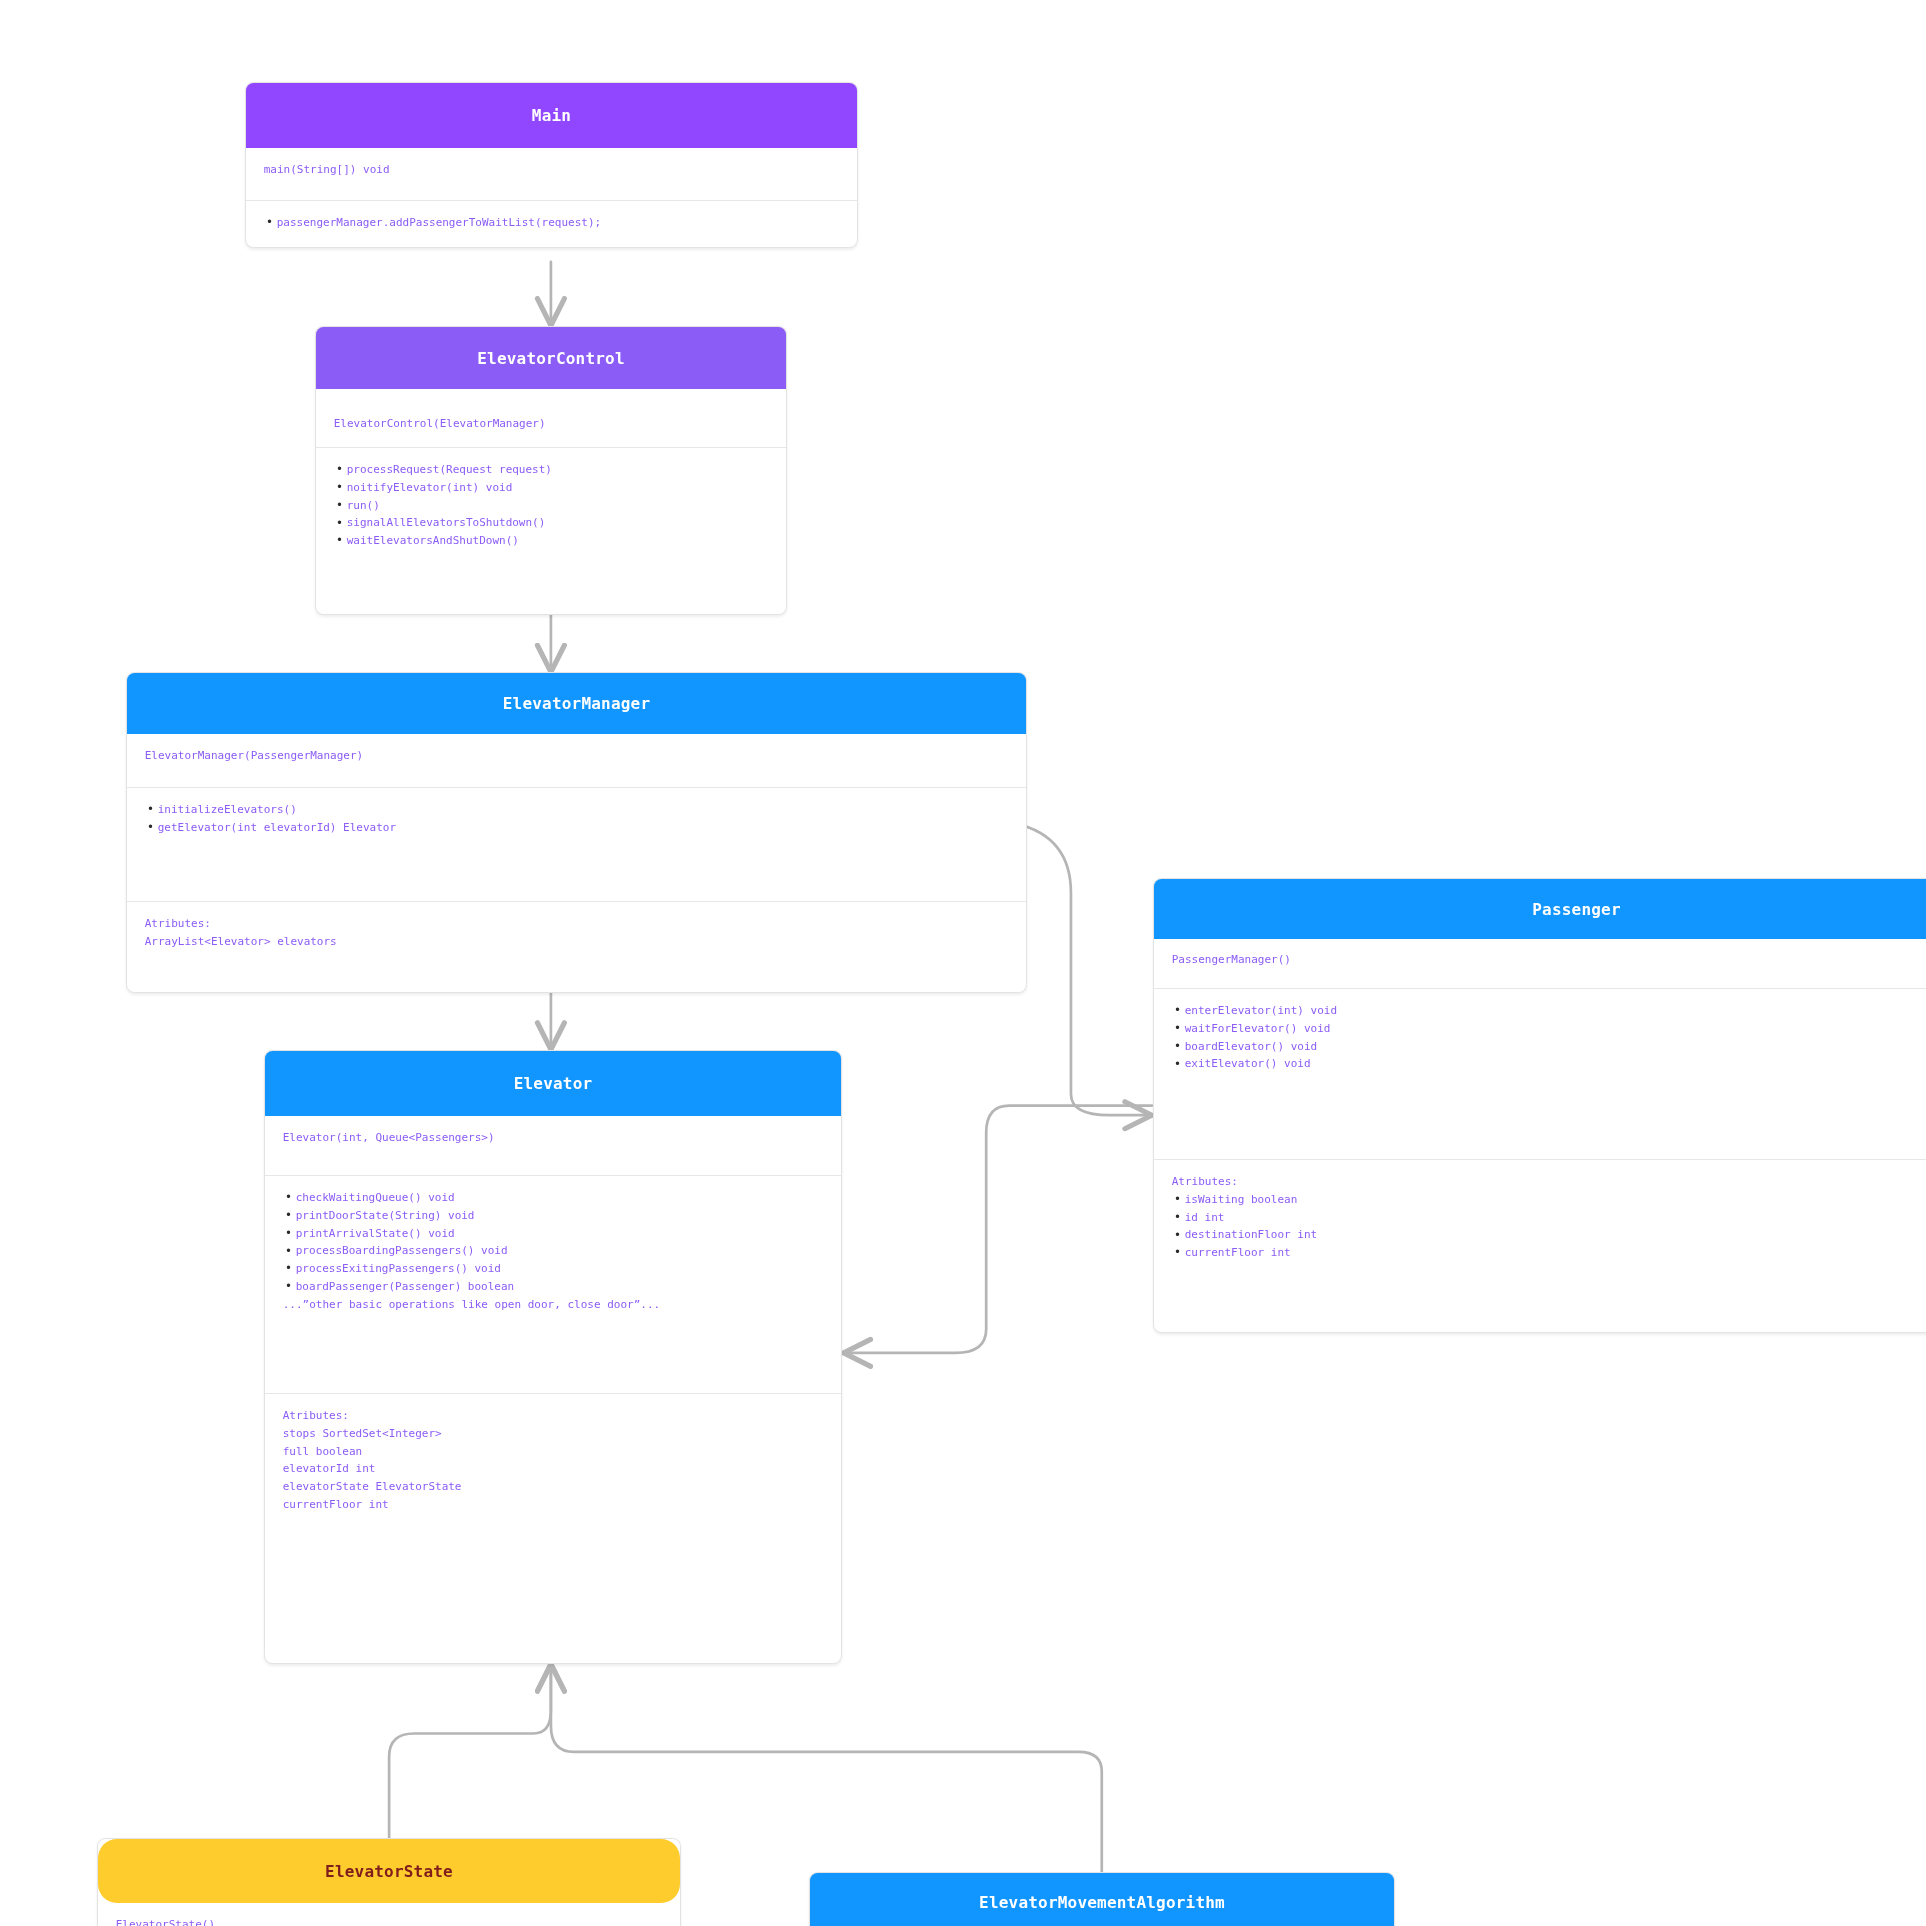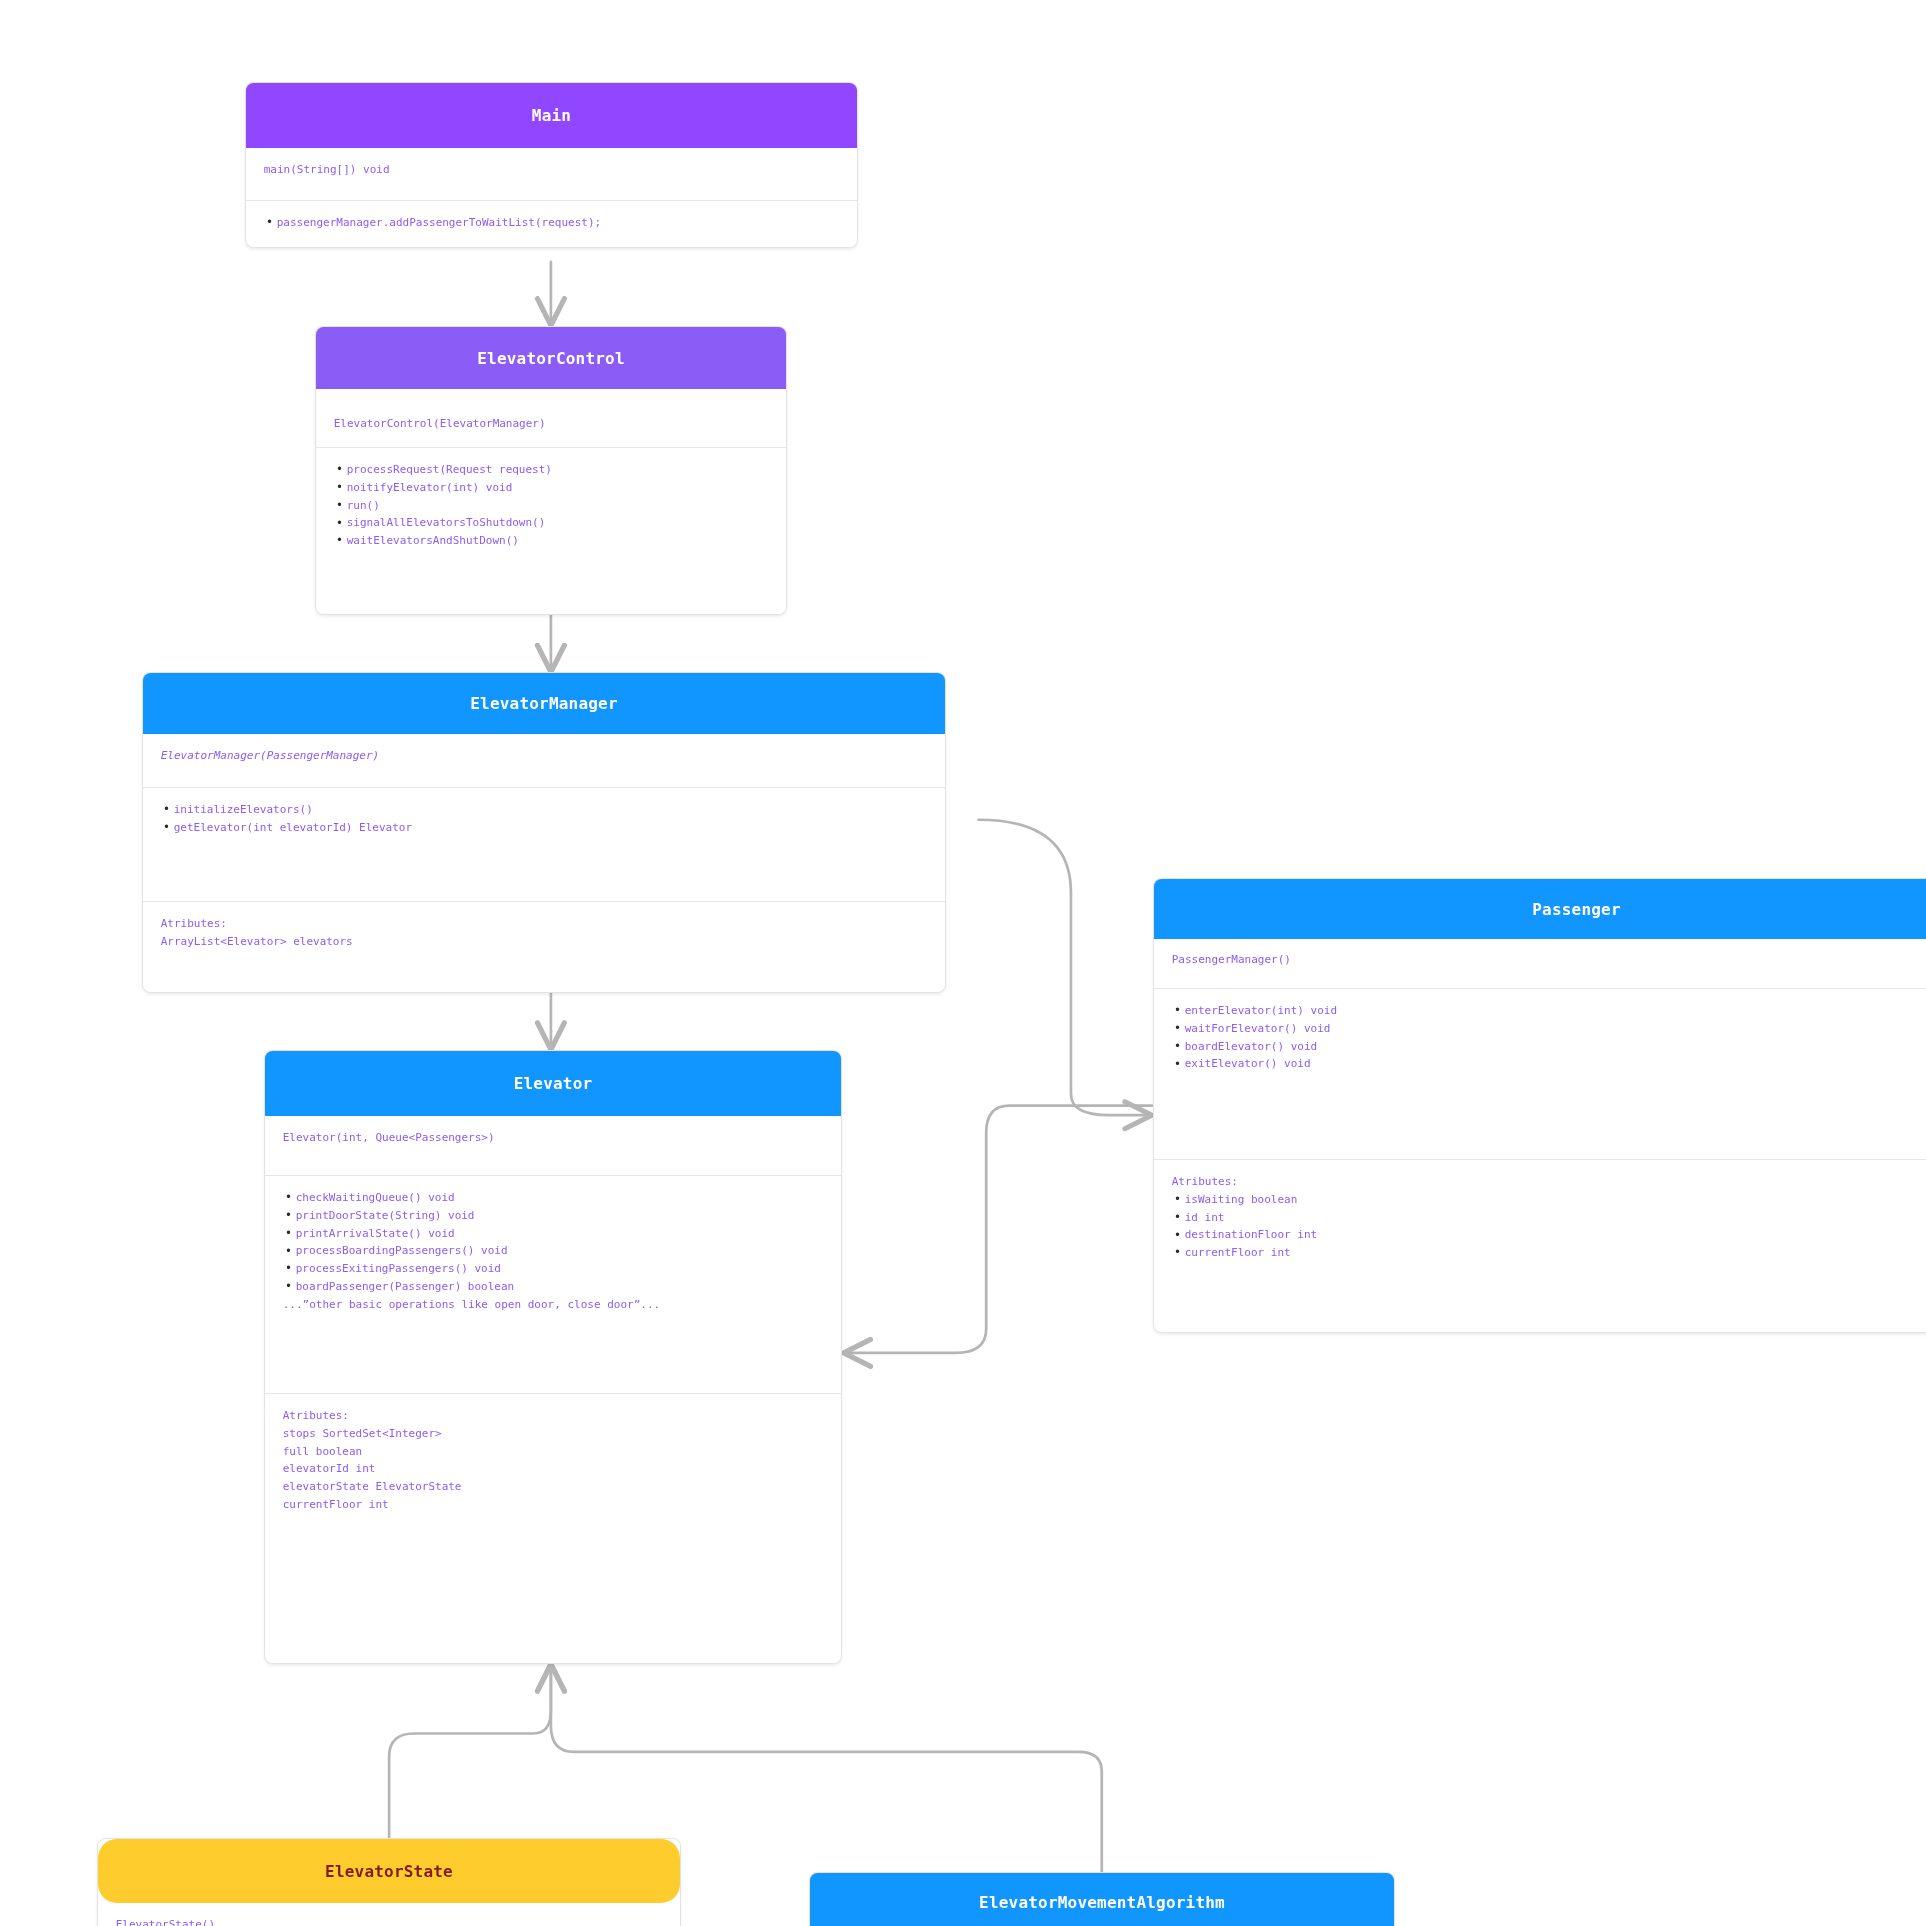--- a/index.html
+++ b/index.html
@@ -134,25 +134,25 @@
       <ul class="uml-list">
         <li>processRequest(Request request)</li>
         <li>noitifyElevator(int) void</li>
         <li>run()</li>
         <li>signalAllElevatorsToShutdown()</li>
         <li>waitElevatorsAndShutDown()</li>
       </ul>
     </div>
   </div>
 
-  <div class="uml-box" style="left:126px; top:672px; width:804px; height:321px;margin-left:16px;">
+  <div class="uml-box" style="left:126px; top:672px; width:901px; height:321px;">
     <div class="uml-header" style="background:#1195ff; height:61px;">
       <span>ElevatorManager</span>
     </div>
-    <div class="uml-section first" style="height:53px; padding-top:13px;font-style:italic;">
+    <div class="uml-section first" style="height:53px; padding-top:13px;">
       <div class="ctor">ElevatorManager(PassengerManager)</div>
     </div>
     <div class="uml-section" style="height:114px; padding-top:13px;">
       <ul class="uml-list">
         <li>initializeElevators()</li>
         <li>getElevator(int elevatorId) Elevator</li>
       </ul>
     </div>
     <div class="uml-section" style="padding-top:13px;">
       <div class="attr-title">Atributes:</div>

